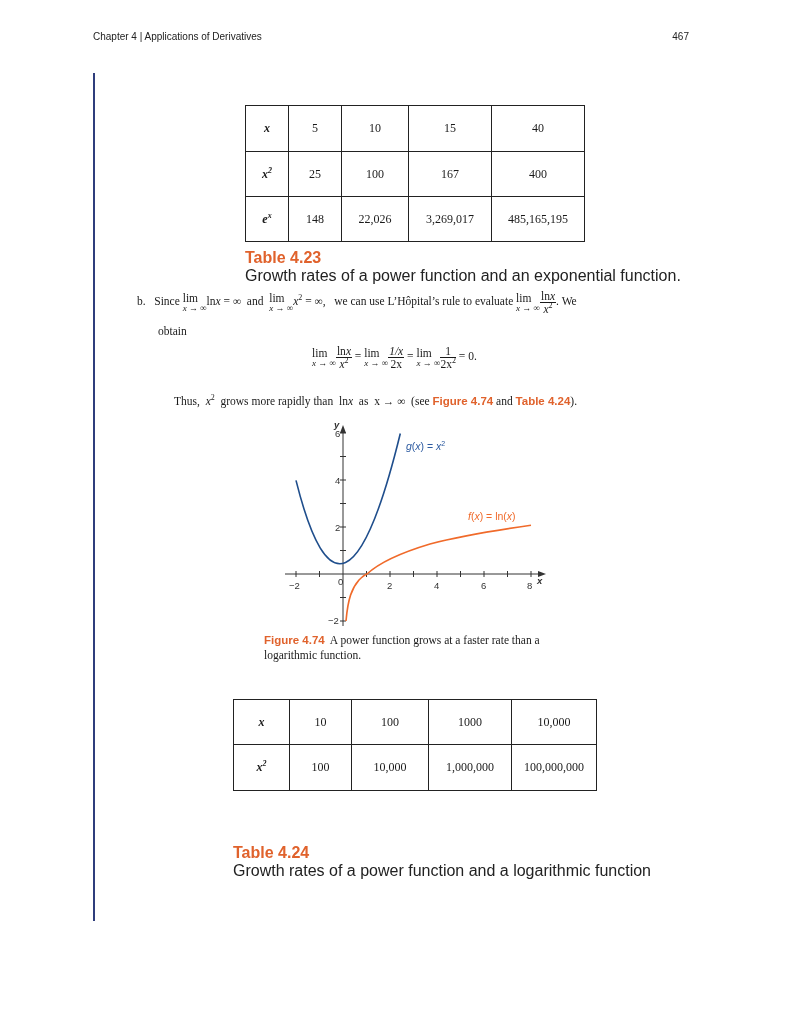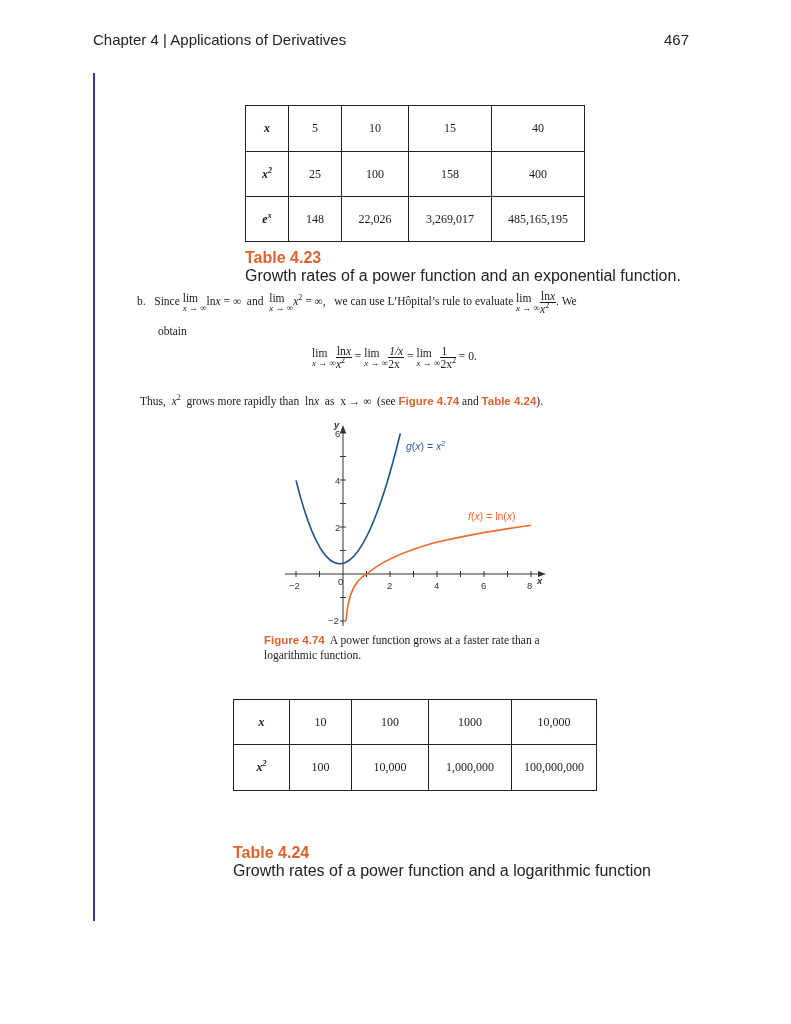--- a/index.html
+++ b/index.html
@@ -1,35 +1,35 @@
 <!DOCTYPE html>
 <html><head>
 <meta charset="utf-8">
 <style>
   html, body { margin: 0; padding: 0; background: #ffffff; }
   body { width: 791px; height: 1024px; position: relative; overflow: hidden; font-family: "Liberation Serif", serif; color: #1a1a1a; }
-  .header { position: absolute; top: 31px; left: 93px; right: 93px; height: 14px; font-family: "Liberation Sans", sans-serif; font-size: 15px; color: #222; }
+  .header { position: absolute; top: 31px; left: 93px; right: 93px; height: 14px; font-family: "Liberation Sans", sans-serif; font-size: 10px; color: #222; }
   .header .chap { position: absolute; left: 0; top: 0; }
   .header .pg { position: absolute; right: 9px; top: 0; }
   .side-rule { position: absolute; left: 93px; top: 73px; width: 2px; height: 848px; background: #2f3d7c; }
 
   table.data { position: absolute; border-collapse: collapse; font-family: "Liberation Serif", serif; font-size: 12px; }
   table.data td { border: 1.3px solid #222; text-align: center; vertical-align: middle; padding: 0; }
   table.data td.hdr { font-weight: bold; font-style: italic; }
   table.data td.hdr .up { font-weight: bold; }
   sup { font-size: 8px; vertical-align: 5px; line-height: 0; }
 
   .tcap { position: absolute; font-family: "Liberation Sans", sans-serif; font-size: 16px; color: #222; }
   .tcap .lbl { color: #e0622c; font-weight: bold; display: block; }
 
   .para { position: absolute; font-family: "Liberation Serif", serif; font-size: 11.5px; color: #1a1a1a; white-space: nowrap; }
   .lim { display: inline-block; position: relative; text-align: left; vertical-align: middle; }
   .lim .top { display: block; font-size: 11.5px; line-height: 11px; }
   .lim .sub { display: block; font-size: 9px; font-style: italic; line-height: 9px; }
-  .frac { display: inline-block; vertical-align: middle; text-align: left; }
+  .frac { display: inline-block; vertical-align: middle; text-align: center; }
   .frac .num { display: block; border-bottom: 1px solid #1a1a1a; line-height: 12px; padding: 0 1px; }
   .frac .den { display: block; line-height: 12px; }
   i { font-style: italic; }
   .ref { color: #e0622c; font-weight: bold; font-family: "Liberation Sans", sans-serif; }
 
   .graph { position: absolute; left: 280px; top: 418px; width: 280px; height: 212px; }
   .figcap { position: absolute; left: 264px; top: 633px; width: 300px; font-size: 11.5px; line-height: 15px; }
   .figcap .lbl { color: #e0622c; font-weight: bold; font-family: "Liberation Sans", sans-serif; }
 </style>
 </head>
@@ -48,21 +48,21 @@
     <td class="hdr" style="width:42px;"><span>x</span></td>
     <td style="width:52px;">5</td>
     <td style="width:66px;">10</td>
     <td style="width:82px;text-align:center;">15</td>
     <td>40</td>
   </tr>
   <tr style="height:45px;">
     <td class="hdr"><span>x</span><sup class="up">2</sup></td>
     <td>25</td>
     <td>100</td>
-    <td>158</td>
+    <td>167</td>
     <td>400</td>
   </tr>
   <tr style="height:45px;">
     <td class="hdr"><span>e</span><sup class="up">x</sup></td>
     <td>148</td>
     <td>22,026</td>
     <td>3,269,017</td>
     <td>485,165,195</td>
   </tr>
 </tbody>
@@ -84,21 +84,21 @@
 
 <div class="para" style="left:312px; top:345px;">
   <span class="lim"><span class="top">lim</span><span class="sub">x → ∞</span></span><span class="frac"><span class="num"><span>ln</span><i>x</i></span><span class="den"><i>x</i><sup>2</sup></span></span>
   =
   <span class="lim"><span class="top">lim</span><span class="sub">x → ∞</span></span><span class="frac"><span class="num"><i>1/x</i></span><span class="den">2x</span></span>
   =
   <span class="lim"><span class="top">lim</span><span class="sub">x → ∞</span></span><span class="frac"><span class="num">1</span><span class="den"><span>2x</span><sup>2</sup></span></span>
   <span>= 0.</span>
 </div>
 
-<div class="para" style="left:140px; top:395px;text-align:center;">
+<div class="para" style="left:174px; top:395px;text-align:center;">
   <span>Thus,</span>&nbsp; <i>x</i><sup>2</sup>&nbsp;
   <span>grows more rapidly than</span>&nbsp;
   <span>ln</span><i>x</i>&nbsp;
   <span>as</span>&nbsp;
   <span>x → ∞</span>&nbsp;
   <span>(see</span>
   <a class="ref">Figure 4.74</a>
   <span>and</span>
   <a class="ref">Table 4.24</a><span>).</span>
 </div>

